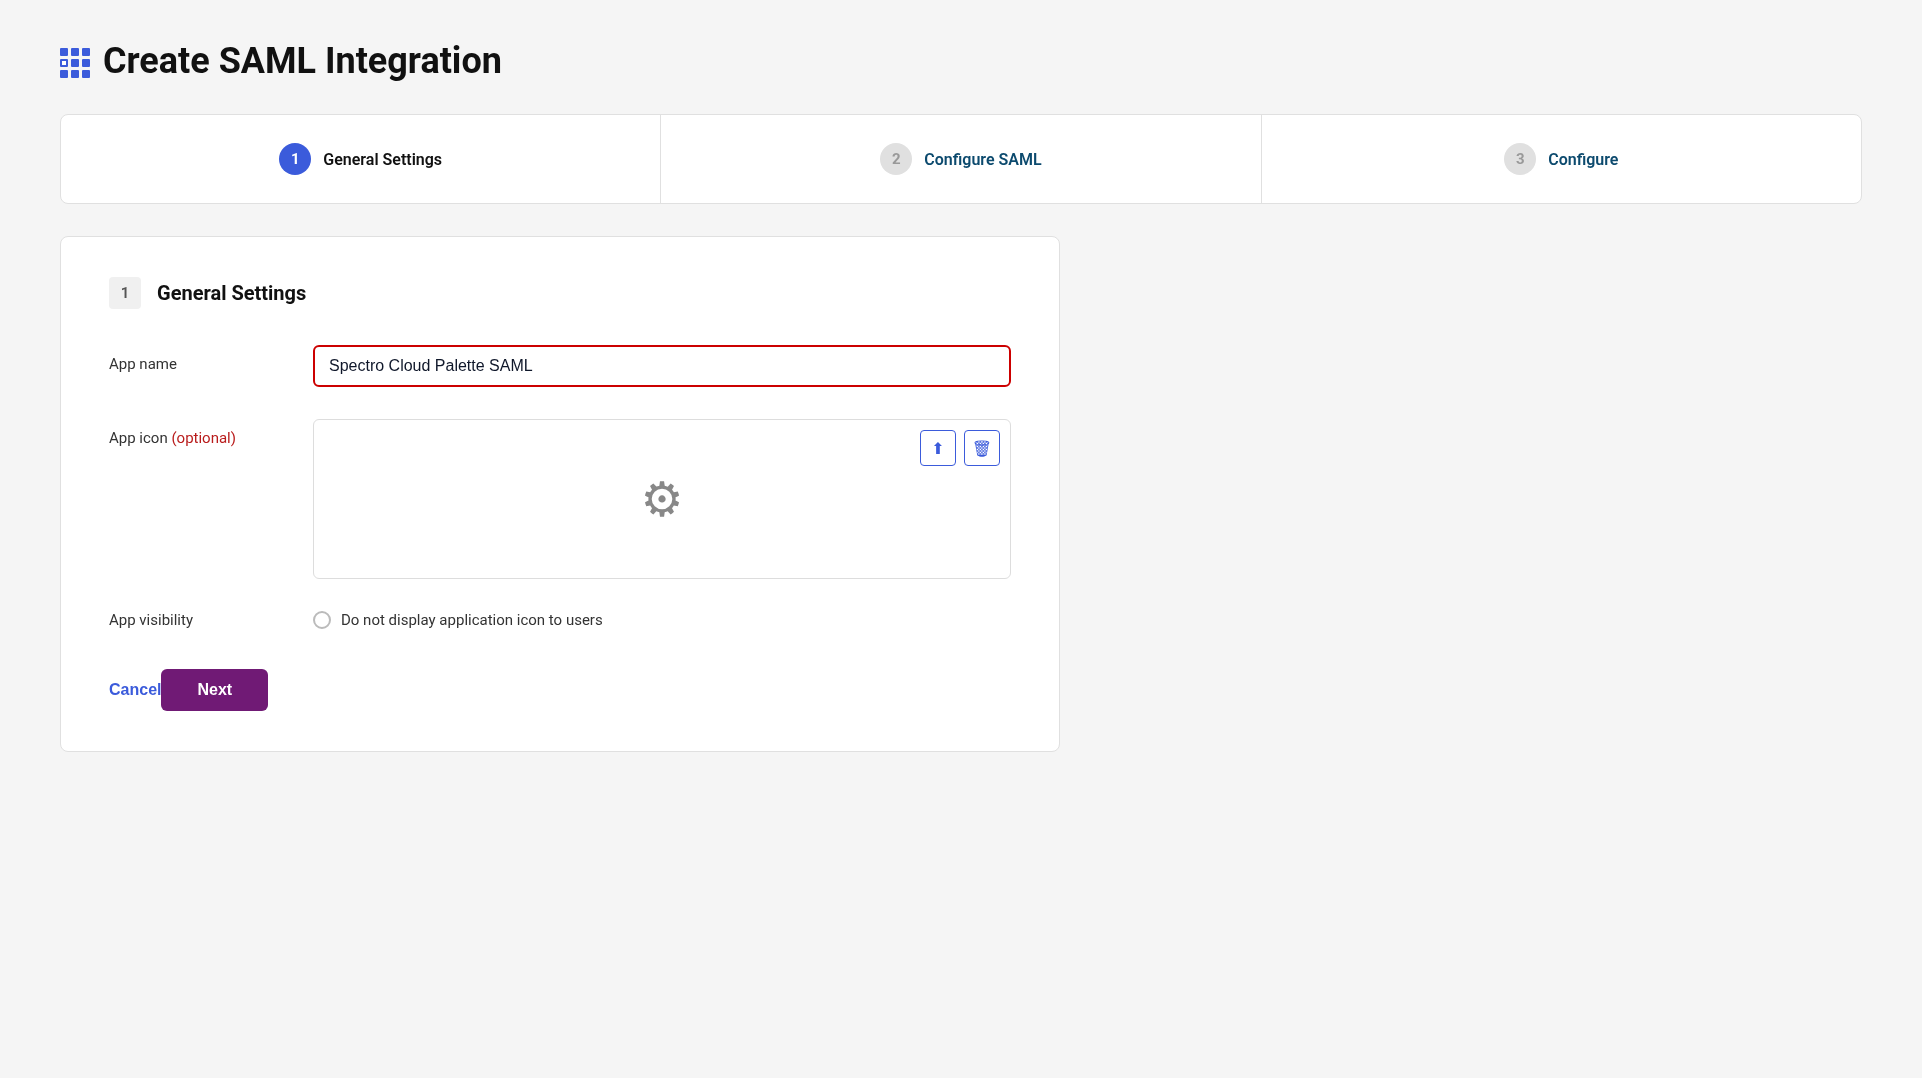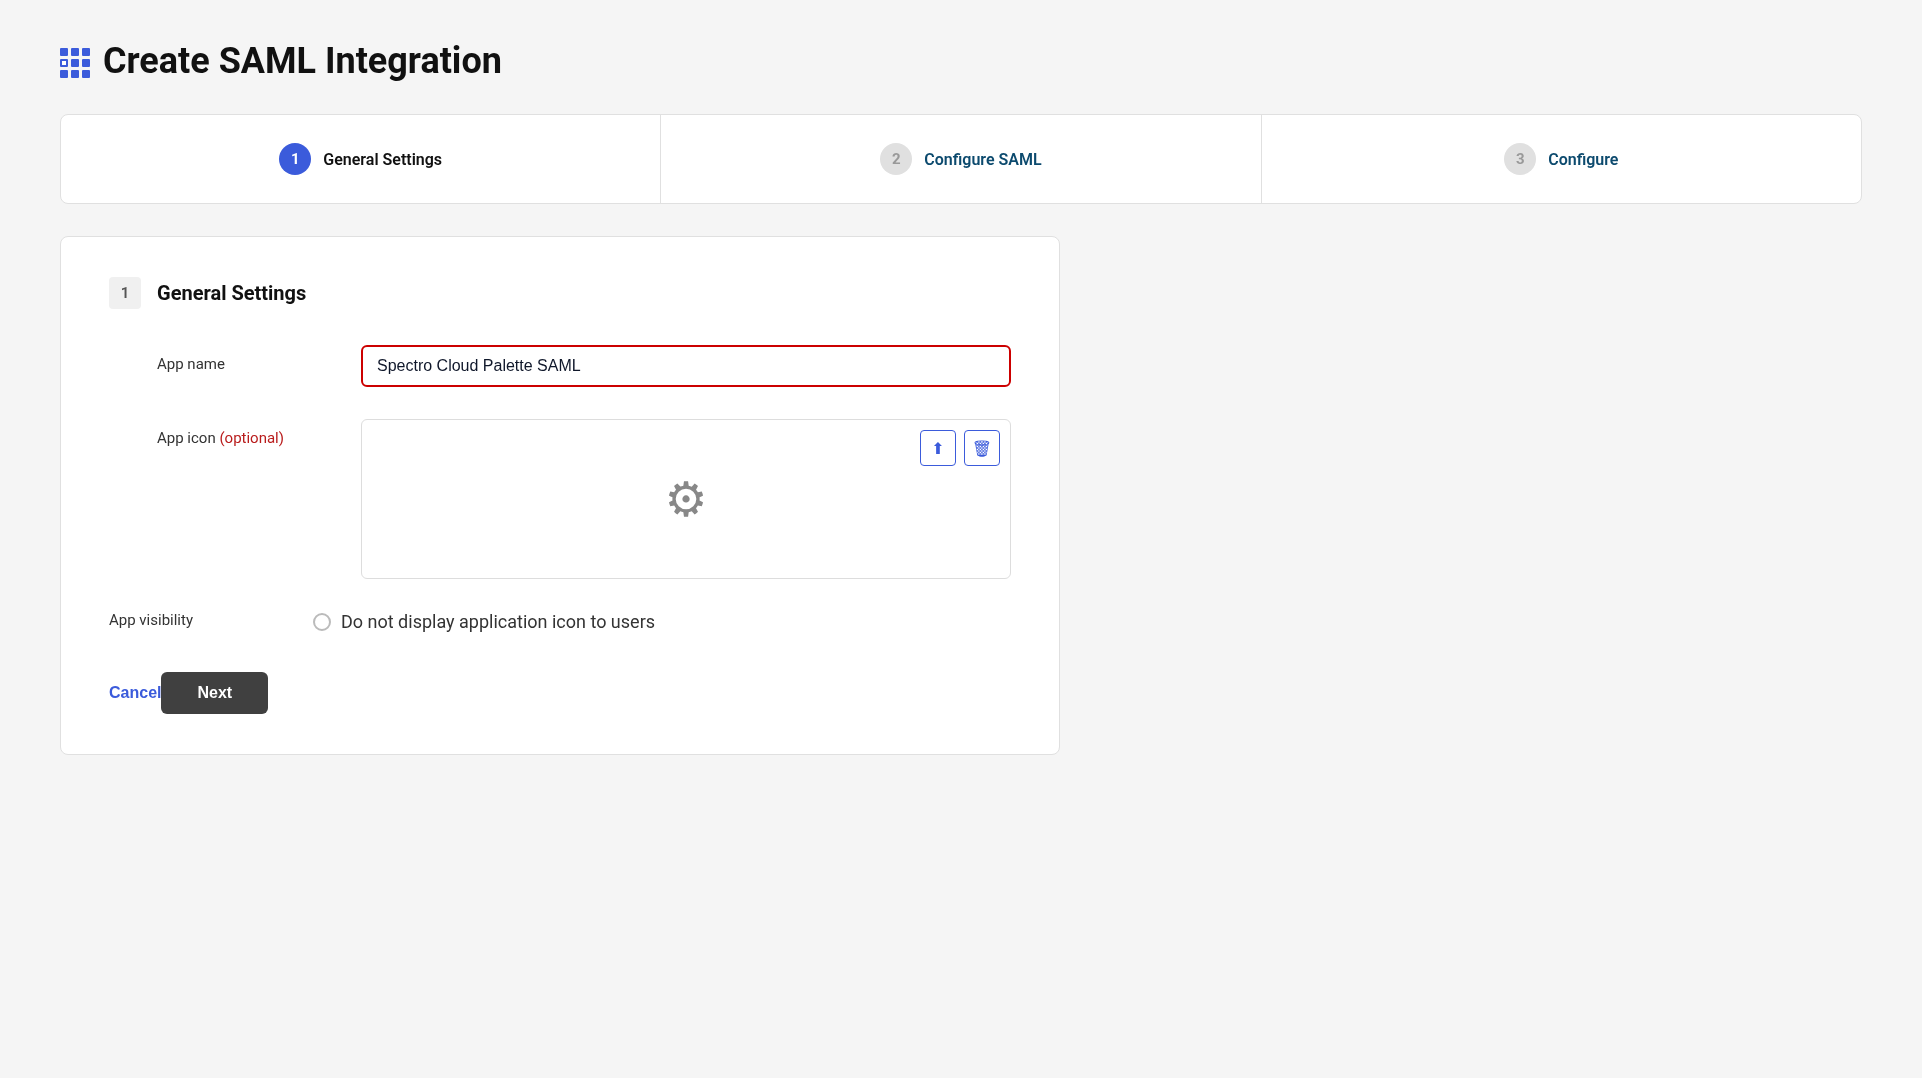--- a/index.html
+++ b/index.html
@@ -148,21 +148,20 @@
       margin-bottom: 32px;
       gap: 24px;
     }
 
     .form-label {
       width: 180px;
       font-size: 15px;
       color: #333;
       padding-top: 10px;
       flex-shrink: 0;
-      margin-left: 48px;
     }
 
     .form-label .optional {
       color: #b91c1c;
     }
 
     .form-control-wrap {
       flex: 1;
     }
 
@@ -211,21 +210,21 @@
       font-size: 16px;
     }
 
     .gear-icon-display {
       font-size: 48px;
       color: #888;
     }
 
     .visibility-row {
       display: flex;
-      align-items: flex-start;
+      align-items: center;
       gap: 24px;
       margin-bottom: 40px;
     }
 
     .visibility-label {
       width: 180px;
       font-size: 15px;
       color: #333;
       flex-shrink: 0;
     }
@@ -241,42 +240,42 @@
       width: 18px;
       height: 18px;
       border: 2px solid #bbb;
       border-radius: 50%;
       background: #fff;
       flex-shrink: 0;
       cursor: pointer;
     }
 
     .checkbox-text {
-      font-size: 18px;
+      font-size: 15px;
       color: #333;
     }
 
     .form-actions {
       display: flex;
       align-items: center;
       justify-content: flex-start;
       margin-top: 8px;
     }
 
     .cancel-btn {
       background: none;
       border: none;
       color: #3b5bdb;
       font-size: 16px;
       font-weight: 600;
       cursor: pointer;
     }
 
     .next-btn {
-      background: #404040;
+      background: #701a75;
       color: #fff;
       border: none;
       border-radius: 6px;
       padding: 12px 36px;
       font-size: 16px;
       font-weight: 600;
       cursor: pointer;
     }
   </style>
 </head>

